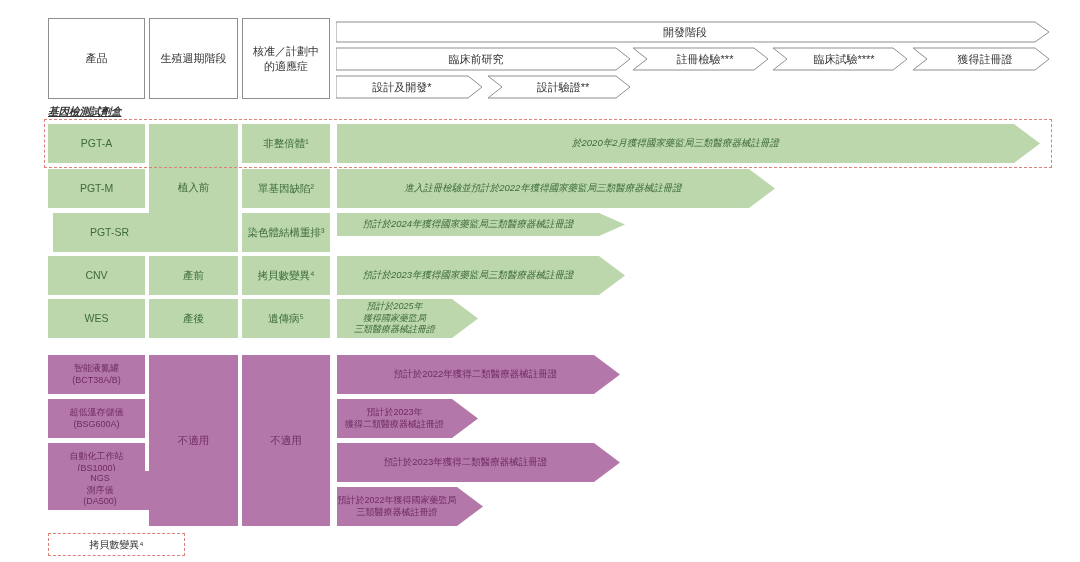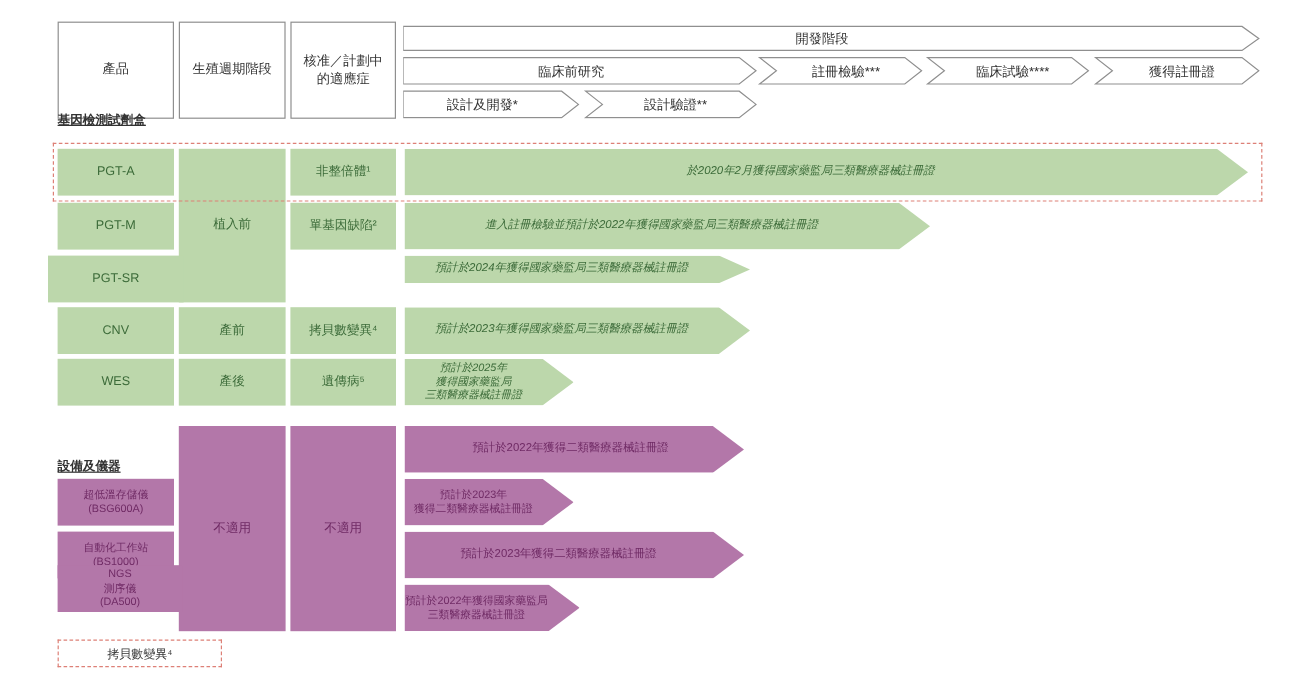--- a/index.html
+++ b/index.html
@@ -51,33 +51,34 @@
     <path d="M577,30 L699,30 L713,41 L699,52 L577,52 L591,41 Z" fill="#fff" stroke="#8f8f8f"></path>
     <text x="649" y="45" text-anchor="middle">獲得註冊證</text>
 
     <path d="M0,58 L132,58 L146,69 L132,80 L0,80 Z" fill="#fff" stroke="#8f8f8f"></path>
     <text x="66" y="73" text-anchor="middle">設計及開發*</text>
 
     <path d="M152,58 L280,58 L294,69 L280,80 L152,80 L166,69 Z" fill="#fff" stroke="#8f8f8f"></path>
     <text x="227" y="73" text-anchor="middle">設計驗證**</text>
   </svg>
 
-  <div class="abs sec-label" style="left:48px;top:93px;">基因檢測試劑盒</div>
+  <div class="abs sec-label" style="left:48px;top:105px;font-style:italic;">基因檢測試劑盒</div>
 
   <div class="abs cell kit-cell" style="left:149px;top:124px;width:89px;height:128px;">植入前</div>
 
   <div class="abs cell kit-cell" style="left:48px;top:124px;width:97px;height:39px;">PGT-A</div>
   <div class="abs cell kit-cell" style="left:242px;top:124px;width:88px;height:39px;">非整倍體¹</div>
   <div class="abs arrow kit-arrow" style="left:337px;top:124px;width:703px;height:39px;">於2020年2月獲得國家藥監局三類醫療器械註冊證</div>
 
   <div class="abs cell kit-cell" style="left:48px;top:169px;width:97px;height:39px;">PGT-M</div>
   <div class="abs cell kit-cell" style="left:242px;top:169px;width:88px;height:39px;">單基因缺陷²</div>
   <div class="abs arrow kit-arrow" style="left:337px;top:169px;width:438px;height:39px;">進入註冊檢驗並預計於2022年獲得國家藥監局三類醫療器械註冊證</div>
 
-  <div class="abs cell kit-cell" style="left:40px;top:213px;width:113px;height:39px;">PGT-SR</div>
+  <div class="abs cell kit-cell" style="left:53px;top:213px;width:113px;height:39px;">PGT-SR</div>
+  <div class="abs cell kit-cell" style="left:242px;top:213px;width:88px;height:39px;">染色體結構重排³</div>
   <div class="abs arrow kit-arrow" style="left:337px;top:213px;width:288px;height:23px;">預計於2024年獲得國家藥監局三類醫療器械註冊證</div>
 
   <div class="abs cell kit-cell" style="left:48px;top:256px;width:97px;height:39px;">CNV</div>
   <div class="abs cell kit-cell" style="left:149px;top:256px;width:89px;height:39px;">產前</div>
   <div class="abs cell kit-cell" style="left:242px;top:256px;width:88px;height:39px;">拷貝數變異⁴</div>
   <div class="abs arrow kit-arrow" style="left:337px;top:256px;width:288px;height:39px;">預計於2023年獲得國家藥監局三類醫療器械註冊證</div>
 
   <div class="abs cell kit-cell" style="left:48px;top:299px;width:97px;height:39px;">WES</div>
   <div class="abs cell kit-cell" style="left:149px;top:299px;width:89px;height:39px;">產後</div>
   <div class="abs cell kit-cell" style="left:242px;top:299px;width:88px;height:39px;">遺傳病⁵</div>
@@ -85,20 +86,22 @@
 獲得國家藥監局
 三類醫療器械註冊證</div>
 
   <div class="abs core-rect" style="left:44px;top:119px;width:1008px;height:49px;"></div>
 
   <div class="abs sec-label" style="left:48px;top:339px;margin-top:43px;">設備及儀器</div>
 
   <div class="abs cell dev-cell" style="left:149px;top:355px;width:89px;height:171px;">不適用</div>
   <div class="abs cell dev-cell" style="left:242px;top:355px;width:88px;height:171px;">不適用</div>
 
+  <div class="abs cell dev-cell small-text" style="left:48px;top:355px;width:97px;height:39px;">智能液氮罐
+(BCT38A/B)</div>
   <div class="abs arrow dev-arrow" style="left:337px;top:355px;width:283px;height:39px;padding-left:20px;">預計於2022年獲得二類醫療器械註冊證</div>
 
   <div class="abs cell dev-cell small-text" style="left:48px;top:399px;width:97px;height:39px;">超低溫存儲儀
 (BSG600A)</div>
   <div class="abs arrow dev-arrow small-text" style="left:337px;top:399px;width:141px;height:39px;">預計於2023年
 獲得二類醫療器械註冊證</div>
 
   <div class="abs cell dev-cell small-text" style="left:48px;top:443px;width:97px;height:39px;">自動化工作站
 (BS1000)</div>
   <div class="abs arrow dev-arrow" style="left:337px;top:443px;width:283px;height:39px;">預計於2023年獲得二類醫療器械註冊證</div>

